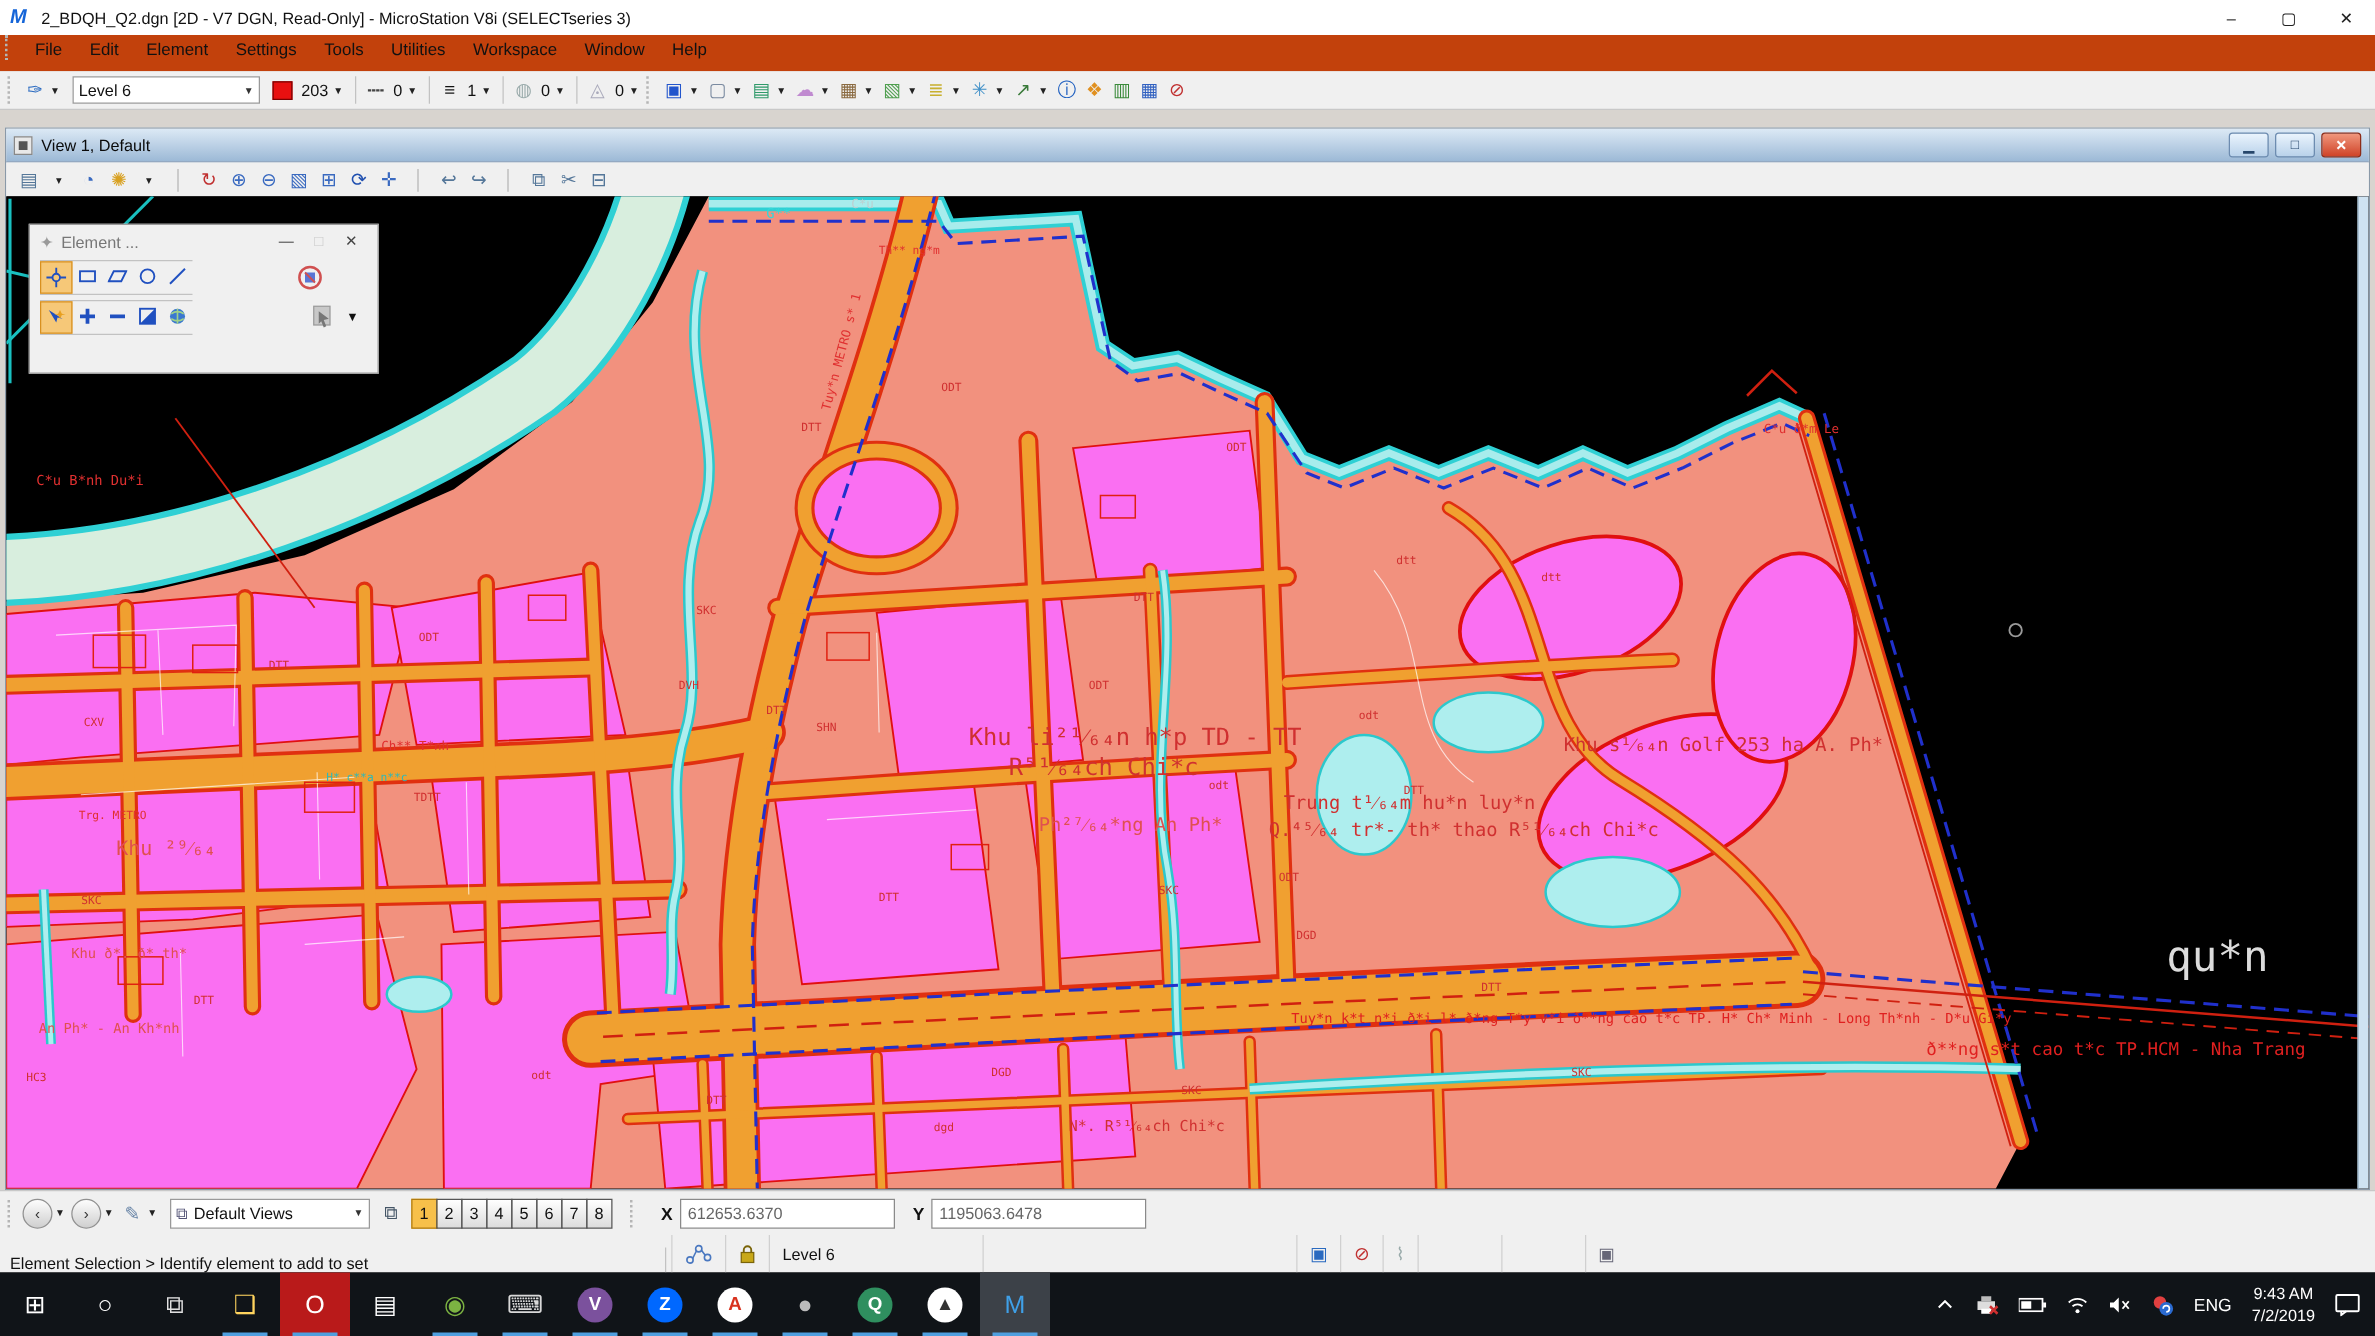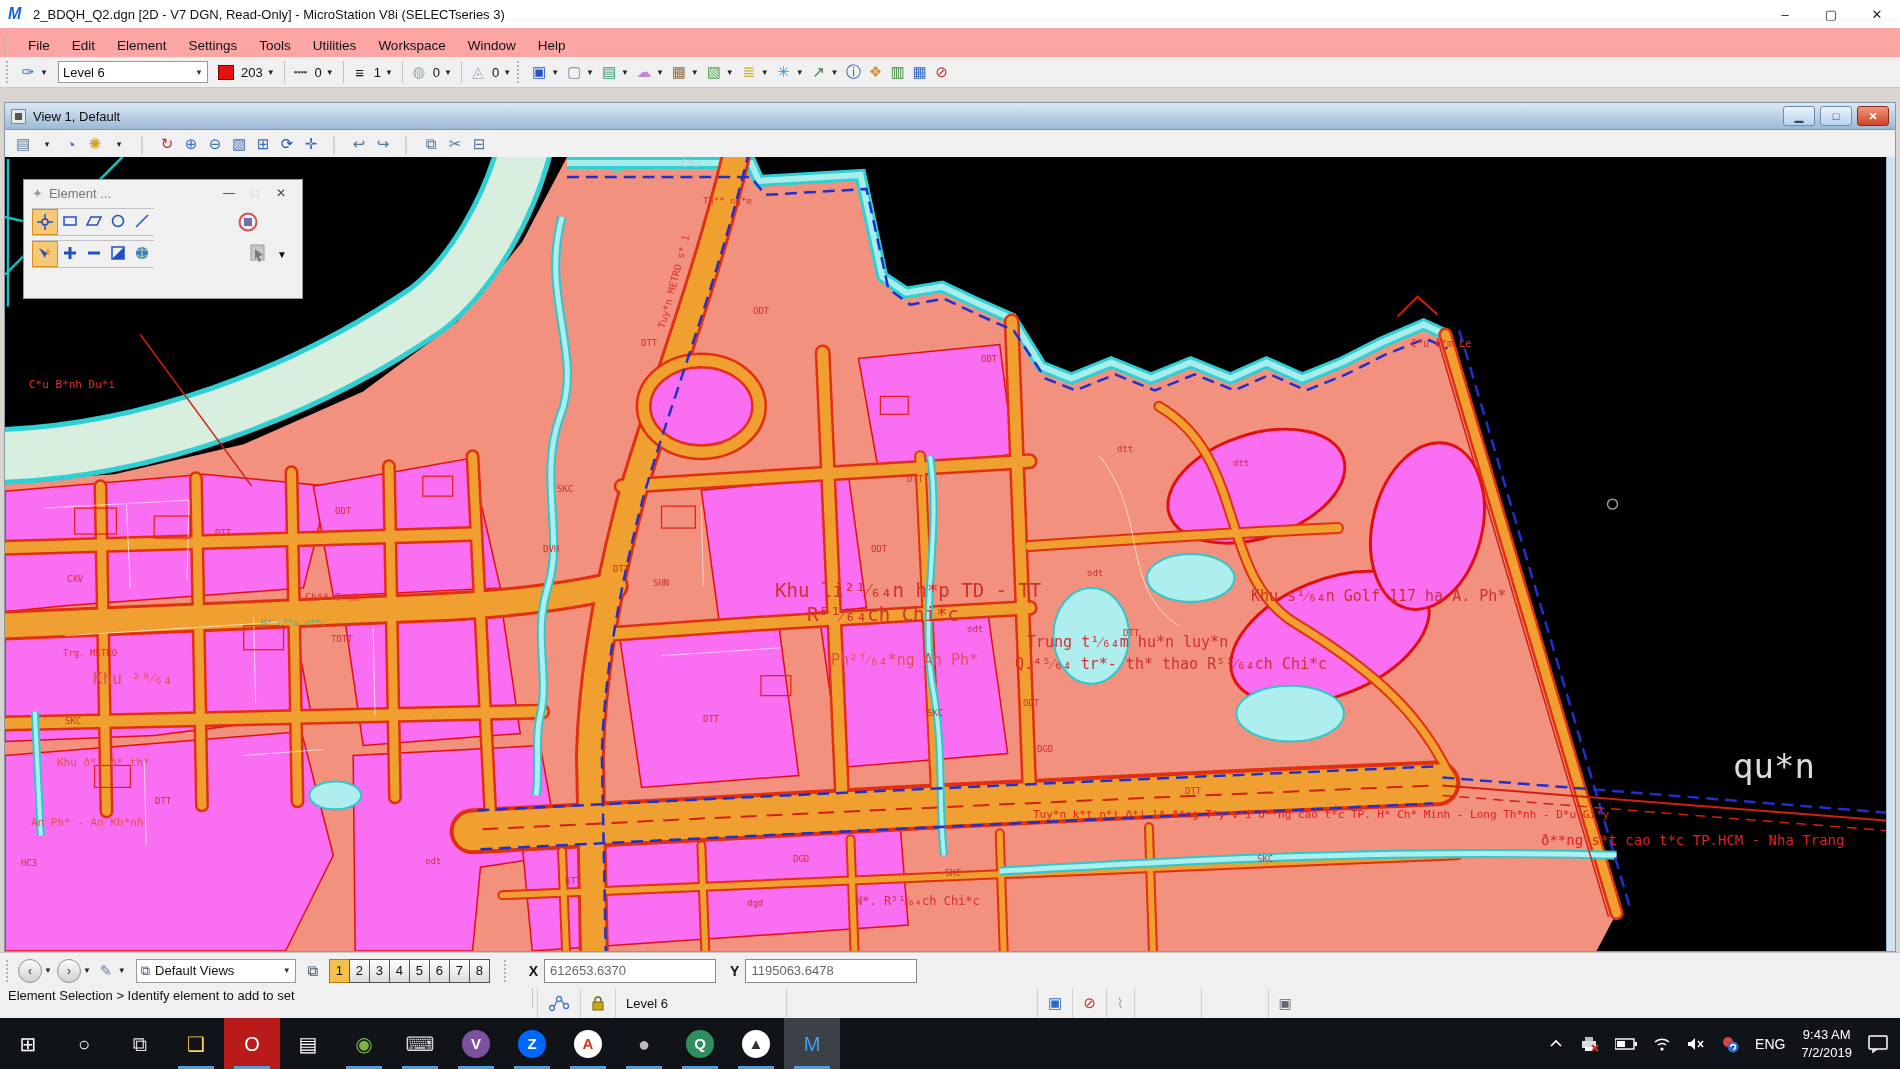--- a/index.html
+++ b/index.html
@@ -11,22 +11,22 @@
   #titlebar{left:0;top:0;width:1900px;height:28px;background:#fff;border-bottom:1px solid #e4e4e4;
             display:flex;align-items:center;}
   #app-icon{width:18px;height:16px;margin:0 7px 0 8px;color:#1565d8;font-weight:bold;
             font-style:italic;font-size:16px;line-height:16px;}
   #title-text{font-size:13px;color:#111;}
   .win-ctl{margin-left:auto;display:flex;height:28px;}
   .win-ctl>div{width:46px;height:28px;display:flex;align-items:center;justify-content:center;
                color:#222;font-size:13px;}
 
   
-  #menubar{left:0;top:28px;width:1900px;height:29px;background:#fca5a5;display:flex;
-           align-items:flex-end;border-bottom:1px solid #d9d9d9;}
+  #menubar{left:0;top:28px;width:1900px;height:29px;background:#c2410c;display:flex;
+           align-items:flex-start;border-bottom:1px solid #d9d9d9;}
   #menubar .grip{width:5px;height:20px;margin:0 6px 0 4px;border-left:2px dotted #b5b5b5;}
   .menu-item{padding:4px 11px;color:#111;font-size:13.5px;}
 
   
   #toolbar{left:0;top:57px;width:1900px;height:31px;background:#f0f0f0;display:flex;
            align-items:center;border-bottom:1px solid #c8c8c8;padding-left:4px;box-sizing:border-box;}
   .tb-sep{width:1px;height:22px;background:#c2c2c2;margin:0 5px;}
   .tb-grip{width:4px;height:22px;border-left:2px dotted #b5b5b5;margin:0 5px 0 2px;}
   .tb-icon{width:20px;height:20px;display:flex;align-items:center;justify-content:center;
            font-size:15px;margin:0 1px;}
@@ -91,21 +91,21 @@
   .vnum{width:19px;height:22px;border:1px solid #555;background:linear-gradient(#fff,#dcdcdc);
         display:flex;align-items:center;justify-content:center;font-size:13px;color:#111;
         margin-left:-1px;}
   .vnum.active{background:#f7c04a;border-color:#b07b10;}
   .coord-label{font-weight:bold;font-size:14px;color:#111;margin:0 6px 0 14px;}
   .coord-input{width:160px;height:22px;border:1px solid #8a8a8a;background:#fff;color:#666;
                font-size:13px;padding:0 5px;font-family:"Liberation Sans",sans-serif;}
 
   
   #statusbar{left:0;top:988px;width:1900px;height:30px;background:#f0f0f0;display:flex;
-             align-items:flex-start;font-size:13px;color:#111;}
+             align-items:flex-end;font-size:13px;color:#111;}
   #status-left{padding-left:8px;width:520px;}
   .st-sep{width:1px;height:20px;background:#c2c2c2;margin:0 4px;}
   #status-msg{display:flex;align-items:center;gap:7px;flex:1;}
   .warn-tri{width:0;height:0;border-left:8px solid transparent;border-right:8px solid transparent;
             border-bottom:14px solid #f2c200;position:relative;}
   .warn-tri::after{content:"!";position:absolute;left:-2.5px;top:2px;font-size:10px;font-weight:bold;color:#222;}
   .st-cell{height:30px;display:flex;align-items:center;justify-content:center;padding:0 10px;
            border-left:1px solid #d0d0d0;}
   #status-level{width:150px;justify-content:flex-start;}
 
@@ -427,21 +427,21 @@
           <span class="map-label" style="left: 676px; top: 2px; color: rgb(188, 208, 208); font-size: 10px;">C*u</span>
           <span class="map-label" style="left: 698px; top: 40px; color: rgb(224, 48, 48); font-size: 9px;">Th** ng*m</span>
           <span class="map-label" style="left: 24px; top: 222px; color: rgb(224, 48, 48); font-size: 11px;">C*u B*nh Du*i</span>
           <span class="map-label" style="left: 652px; top: 170px; color: rgb(224, 48, 48); font-size: 10px; transform: rotate(-75deg);">Tuy*n METRO s* 1</span>
           <span class="map-label" style="left: 1406px; top: 182px; color: rgb(224, 48, 48); font-size: 10px;">C*u ð*m Le</span>
           <span class="map-label" style="left: 770px; top: 424px; color: rgb(208, 48, 48); font-size: 19px;">Khu li²¹⁄₆₄n h*p TD - TT</span>
           <span class="map-label" style="left: 802px; top: 448px; color: rgb(208, 48, 48); font-size: 19px;">R⁵¹⁄₆₄ch Chi*c</span>
           <span class="map-label" style="left: 826px; top: 496px; color: rgb(224, 80, 80); font-size: 15px;">Ph²⁷⁄₆₄*ng An Ph*</span>
           <span class="map-label" style="left: 1022px; top: 478px; color: rgb(208, 48, 48); font-size: 15px;">Trung t¹⁄₆₄m hu*n luy*n</span>
           <span class="map-label" style="left: 1010px; top: 500px; color: rgb(208, 48, 48); font-size: 15px;">Q.⁴⁵⁄₆₄ tr*- th* thao R⁵¹⁄₆₄ch Chi*c</span>
-          <span class="map-label" style="left: 1246px; top: 432px; color: rgb(208, 48, 48); font-size: 15px;">Khu s¹⁄₆₄n Golf 117 ha A. Ph*</span>
+          <span class="map-label" style="left: 1246px; top: 432px; color: rgb(208, 48, 48); font-size: 15px;">Khu s¹⁄₆₄n Golf 253 ha A. Ph*</span>
           <span class="map-label" style="left: 1728px; top: 592px; color: rgb(220, 220, 220); font-size: 34px;">qu*n</span>
           <span class="map-label" style="left: 1028px; top: 652px; color: rgb(224, 32, 32); font-size: 11px;">Tuy*n k*t n*i ð*i l* ð*ng T*y v*i ð**ng cao t*c TP. H* Ch* Minh - Long Th*nh - D*u Gi*y</span>
           <span class="map-label" style="left: 1536px; top: 676px; color: rgb(224, 32, 32); font-size: 14px;">ð**ng s*t cao t*c TP.HCM - Nha Trang</span>
           <span class="map-label" style="left: 850px; top: 738px; color: rgb(208, 48, 48); font-size: 12px;">N*. R⁵¹⁄₆₄ch Chi*c</span>
           <span class="map-label" style="left: 52px; top: 600px; color: rgb(224, 80, 80); font-size: 11px;">Khu ð*. ð* th*</span>
           <span class="map-label" style="left: 26px; top: 660px; color: rgb(224, 80, 80); font-size: 11px;">An Ph* - An Kh*nh</span>
           <span class="map-label" style="left: 300px; top: 436px; color: rgb(224, 48, 48); font-size: 10px;">Ch** T*nh</span>
           <span class="map-label" style="left: 256px; top: 462px; color: rgb(47, 184, 184); font-size: 9px;">H* c**a n**c</span>
           <span class="map-label" style="left: 58px; top: 492px; color: rgb(224, 48, 48); font-size: 9px;">Trg. METRO</span>
           <span class="map-label" style="left: 88px; top: 514px; color: rgb(224, 80, 80); font-size: 16px;">Khu ²⁹⁄₆₄</span>

